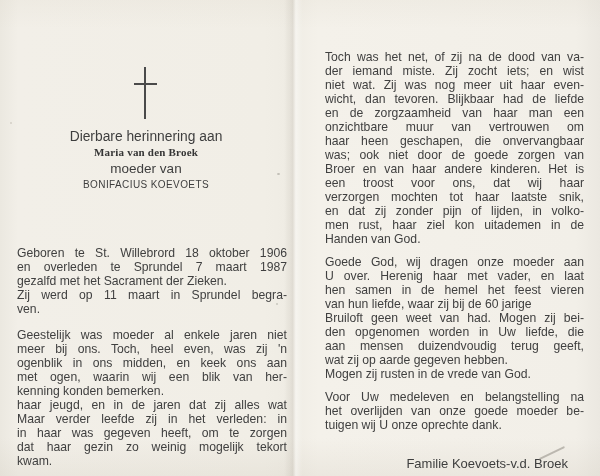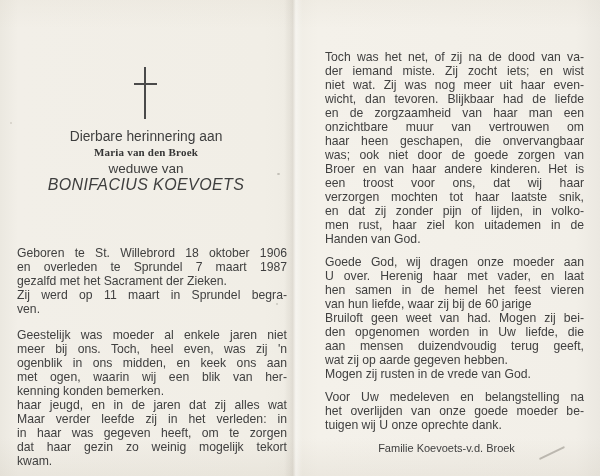--- a/index.html
+++ b/index.html
@@ -26,51 +26,51 @@
   
   .cross { position:absolute; left:134px; top:67px; width:23px; height:52px; }
   .cross .v { position:absolute; left:10px; top:0; width:2px; height:52px; background:#4a4a4a; }
   .cross .h { position:absolute; left:0; top:16px; width:23px; height:2px; background:#4a4a4a; }
   
   .hdr { position:absolute; left:18px; top:129px; width:256px; text-align:center; }
   .hdr .l { line-height:15.9px; }
   .hdr .dedication { font-size:13.8px; }
   .hdr .name { font-family:"Liberation Serif", serif; font-weight:bold; font-size:11px; color:#353535; letter-spacing:0.2px; }
   .hdr .relation { font-size:13.5px; }
-  .hdr .spouse { font-size:16px; letter-spacing:0.4px;font-style:italic; }
+  .hdr .spouse { font-size:10px; letter-spacing:0.4px; }
   
   .body { position:absolute; font-size:12.2px; line-height:14px; color:#404040; }
   .body-left  { left:17px;  top:246px; width:270px; }
   .body-right { left:325px; top:50px;  width:259px; }
   .para { margin:0 0 12px 0; }
   .body-right .para { margin-bottom:9px; }
   .line { text-align:left; }
   .line.j { text-align:justify; text-align-last:justify; }
-  .signature { margin-top:9px; text-align:center; padding-right:16px; font-size:11px; color:#3e3e3e; }
+  .signature { margin-top:25px; text-align:right; padding-right:16px; font-size:13px; color:#3e3e3e; }
 </style>
 </head>
 <body>
 
 <div class="card">
 
   <div class="crease"></div>
   <div class="speck s1"></div>
   <div class="speck s2"></div>
   <div class="speck s3"></div>
   <div class="scratch"></div>
 
   <div>
     <div class="cross">
       <div class="v"></div>
         <div class="h"></div>
     </div>
     <div class="hdr">
       <div class="l dedication">Dierbare herinnering aan</div>
       <div class="l name">Maria van den Broek</div>
-      <div class="l relation">weduwe van</div>
+      <div class="l relation">moeder van</div>
       <div class="l spouse">BONIFACIUS KOEVOETS</div>
     </div>
     <div class="body body-left">
         <div class="para">
           <div class="line j">Geboren te St. Willebrord 18 oktober 1906</div>
           <div class="line j">en overleden te Sprundel 7 maart 1987</div>
           <div class="line">gezalfd met het Sacrament der Zieken.</div>
           <div class="line j">Zij werd op 11 maart in Sprundel begra-</div>
           <div class="line">ven.</div>
         </div>

